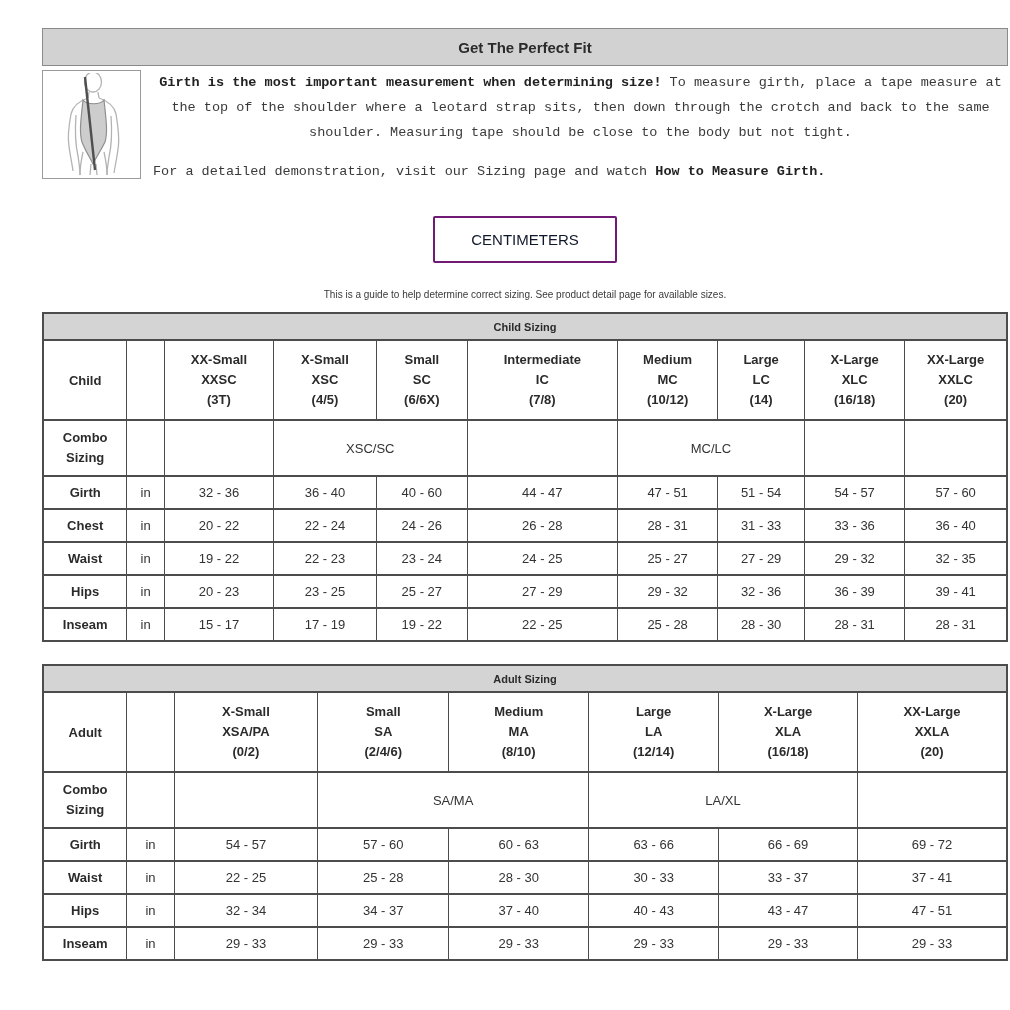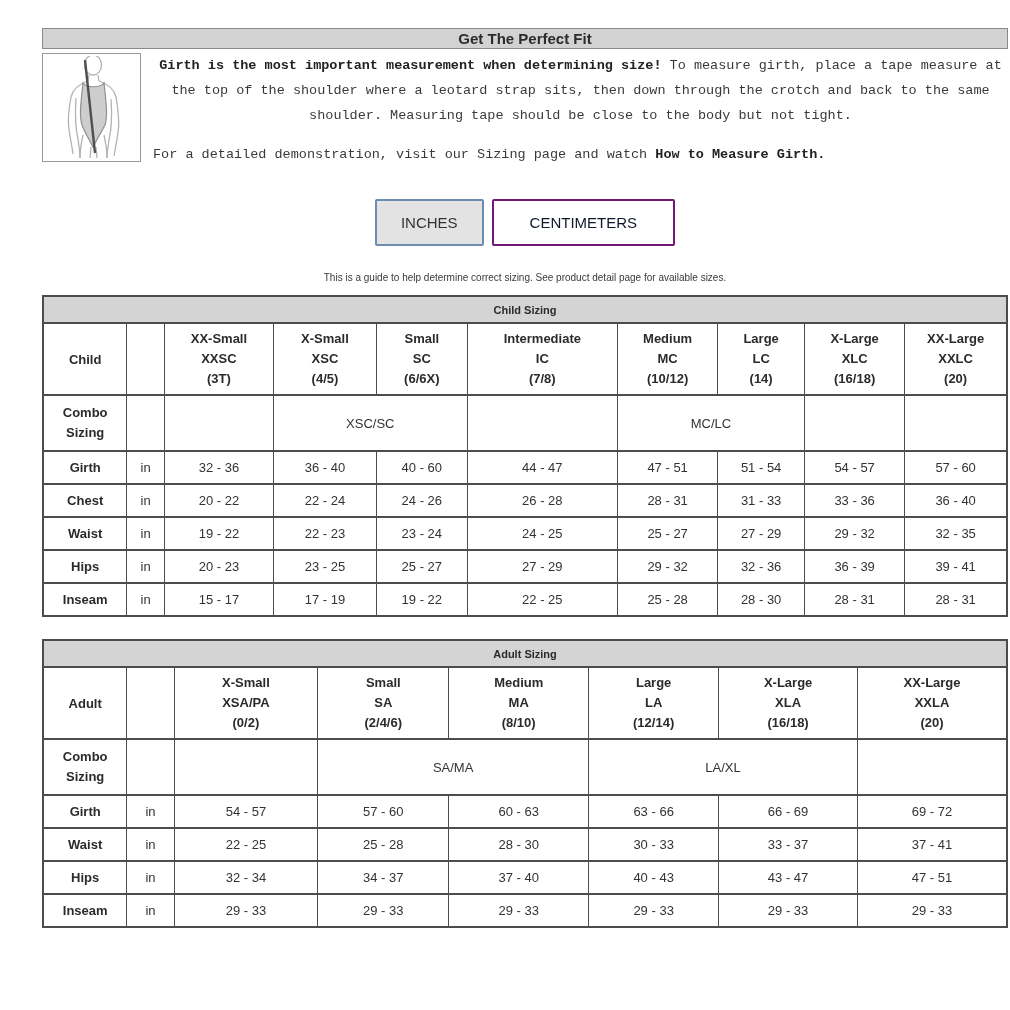--- a/index.html
+++ b/index.html
@@ -1,21 +1,21 @@
 <!DOCTYPE html>
 <html><head>
 <meta charset="utf-8">
 <style>
   * { margin:0; padding:0; box-sizing:border-box; }
   html,body { width:1010px; height:1010px; background:#fff; overflow:hidden; }
   body { font-family:"Liberation Sans","DejaVu Sans",sans-serif; color:#333; }
   .page { width:966px; margin-left:42px; padding-top:28px; }
 
   
-  .fit-header { height:21px; background:#d2d2d2; border:1px solid #8a8a8a;
+  .fit-header { height:38px; background:#d2d2d2; border:1px solid #8a8a8a;
     display:flex; align-items:center; justify-content:center;
     font-weight:bold; font-size:15px; color:#2b2b2b; }
 
   
   .intro { margin-top:4px; display:flex; gap:12px; }
   .fit-figure { width:99px; height:109px; border:1px solid #9a9a9a; background:#fff;
     padding:2px; flex:0 0 auto; }
   .intro-text { flex:1;font-family:Liberation Mono, monospace; }
   .intro-para { font-size:13.5px; line-height:25px; text-align:center; color:#3a3a3a; padding:0 2px; }
   .intro-para b { color:#222; }
@@ -32,21 +32,21 @@
 
   .guide-note { margin-top:26px; text-align:center; font-size:10px; color:#3a3a3a; }
 
   
   .size-table { width:100%; border-collapse:collapse; table-layout:fixed;
     border:2px solid #4c4c4c; font-size:13px; color:#333; }
   .size-table th, .size-table td { border:1px solid #4c4c4c;
     border-top-width:2px; border-bottom-width:2px;
     text-align:center; vertical-align:middle; overflow:hidden; }
   .tbar { height:27px; background:#d4d4d4; font-weight:bold; font-size:11px; color:#2b2b2b; }
-  .hdr td { height:72px; font-weight:bold; color:#2b2b2b; }
+  .hdr td { height:80px; font-weight:bold; color:#2b2b2b; }
   .combo td { height:56px; }
   .data td { height:33px; }
   .lbl { font-weight:bold; color:#2b2b2b;border-radius:8px; }
   .ml { white-space:pre-line; line-height:20px; }
   .child-table { margin-top:12px; }
   .adult-table { margin-top:22px; }
 
   svg { display:block; }
 </style>
 </head>
@@ -76,21 +76,20 @@
         <line x1="40" y1="4" x2="50" y2="97" stroke="#4f4f4f" stroke-width="2.4"></line>
       </svg>
     </div>
     <div class="intro-text">
       <p class="intro-para"><b>Girth is the most important measurement when determining size!</b><span> To measure girth, place a tape measure at the top of the shoulder where a leotard strap sits, then down through the crotch and back to the same shoulder. Measuring tape should be close to the body but not tight.</span></p>
       <p class="demo-line"><span>For a detailed demonstration, visit our Sizing page and watch </span><b>How to Measure Girth.</b></p>
     </div>
   </div>
 
   <div class="toggle-row">
-    <button class="btn btn-active">INCHES</button>
     <button class="btn btn-inactive">CENTIMETERS</button>
   </div>
 
   <p class="guide-note">This is a guide to help determine correct sizing. See product detail page for available sizes.</p>
 
   <table class="size-table child-table">
     <colgroup>
       <col style="width:8.7%">
         <col style="width:3.9%">
         <col style="width:11.3%">

